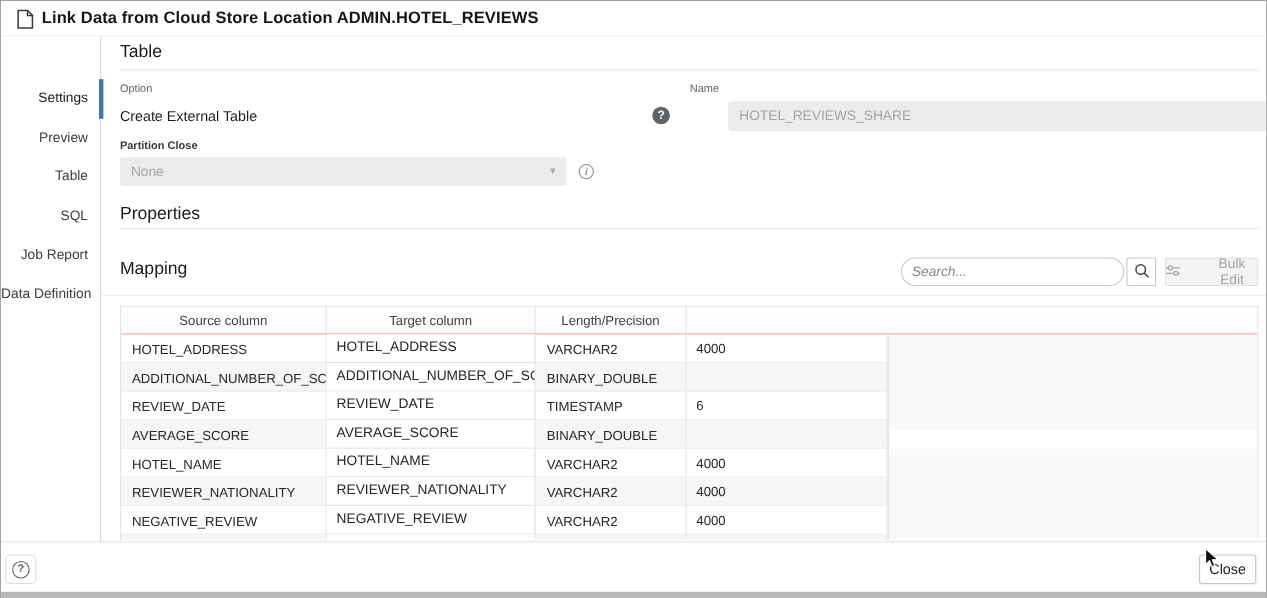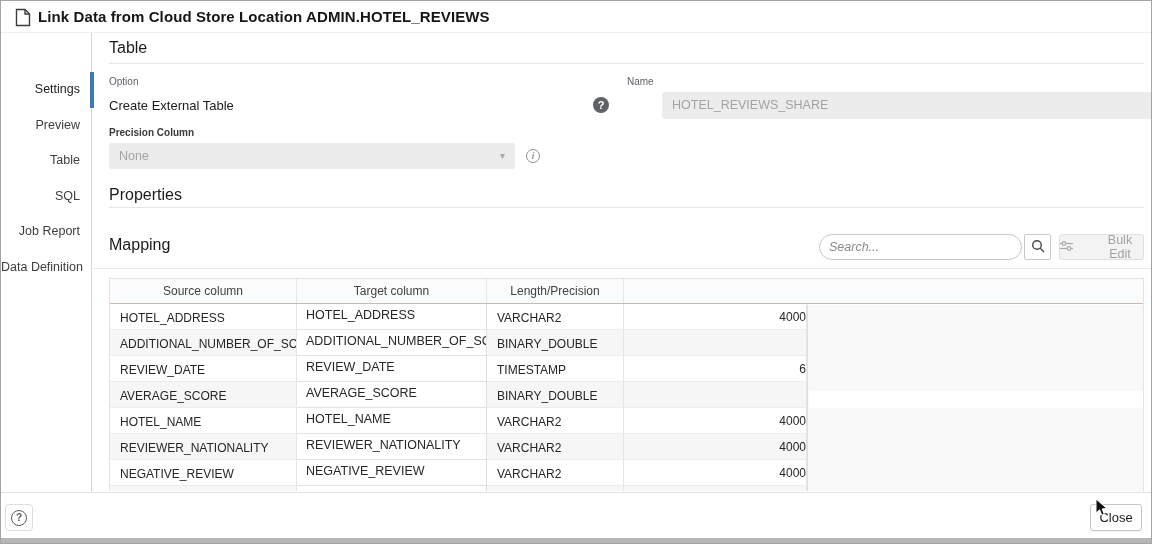--- a/index.html
+++ b/index.html
@@ -50,21 +50,21 @@
   .map-head { display:grid; grid-template-columns:187px 190px 137px 183px 1fr; height:25px;
     background:#fcfcfc; border-bottom:1px solid #fca5a5; }
   .hc { font-size:12px; color:#414141; display:flex; align-items:center; justify-content:center;
     border-right:1px solid #e6e6e6; }
   .hc:last-child { border-right:none; }
   .map-row { display:grid; grid-template-columns:187px 190px 137px 183px; height:26px; }
   .cell { white-space:nowrap; overflow:hidden; font-size:12px; color:#262626; border-bottom:1px solid #ececec; }
   .c-src { padding:7px 0 0 10px; border-right:1px solid #e4e4e4; }
   .c-tgt { padding:4px 0 0 9px; font-size:12.5px; background:#fff; border-right:1px solid #dedede; border-bottom:1px solid #e2e2e2; }
   .c-dt  { padding:7px 0 0 10px; border-right:1px solid #e4e4e4; }
-  .c-len { padding:6px 0 0 9px;  border-right:1px solid #e4e4e4;text-align:right; }
+  .c-len { padding:6px 0 0 9px;  border-right:1px solid #e4e4e4; }
   .map-row.alt .c-src, .map-row.alt .c-dt, .map-row.alt .c-len { background:#f6f6f6; }
   .empty-region { position:absolute; left:697px; top:26px; right:0; bottom:0; background:#f9f9f9;
     border-left:1px solid #e0e0e0; }
   .white-band { position:absolute; left:1px; right:0; top:86px; height:17px; background:#fff; }
   
   .footer { position:absolute; left:0; top:491px; width:100%; height:46px; background:#fff;
     border-top:1px solid #e2e2e2; }
   .help-btn { position:absolute; left:4px; top:11px; width:28px; height:27px; background:#fff;
     border:1px solid #dcdcdc; border-radius:4px; cursor:pointer;
     display:flex; align-items:center; justify-content:center; }
@@ -115,21 +115,21 @@
   <div class="heading" style="left:108px; top:38px;">Table</div>
   <div class="hdiv" style="left:108px; top:62px; width:1035px;"></div>
 
   <div class="flabel" style="left:108px; top:75px;">Option</div>
   <div class="fvalue" style="left:108px; top:97px;">Create External Table</div>
   <div class="circle-help" style="left:592px; top:96px;">?</div>
 
   <div class="flabel" style="left:626px; top:75px;">Name</div>
   <div class="dis-input" style="left:661px; top:91px; width:510px; height:27px;">HOTEL_REVIEWS_SHARE</div>
 
-  <div class="flabel dark" style="left:108px; top:126px;">Precision Column</div>
+  <div class="flabel dark" style="left:108px; top:126px;">Partition Close</div>
   <div class="dis-input" style="left:108px; top:142px; width:406px; height:26px;">
     <span>None</span>
     <span class="caret">▾</span>
   </div>
   <div class="circle-info" style="left:525px; top:148px;">i</div>
 
   <div class="heading" style="left:108px; top:185px;">Properties</div>
   <div class="hdiv" style="left:108px; top:206px; width:1035px;"></div>
 
   <div class="heading" style="left:108px; top:235px;">Mapping</div>

